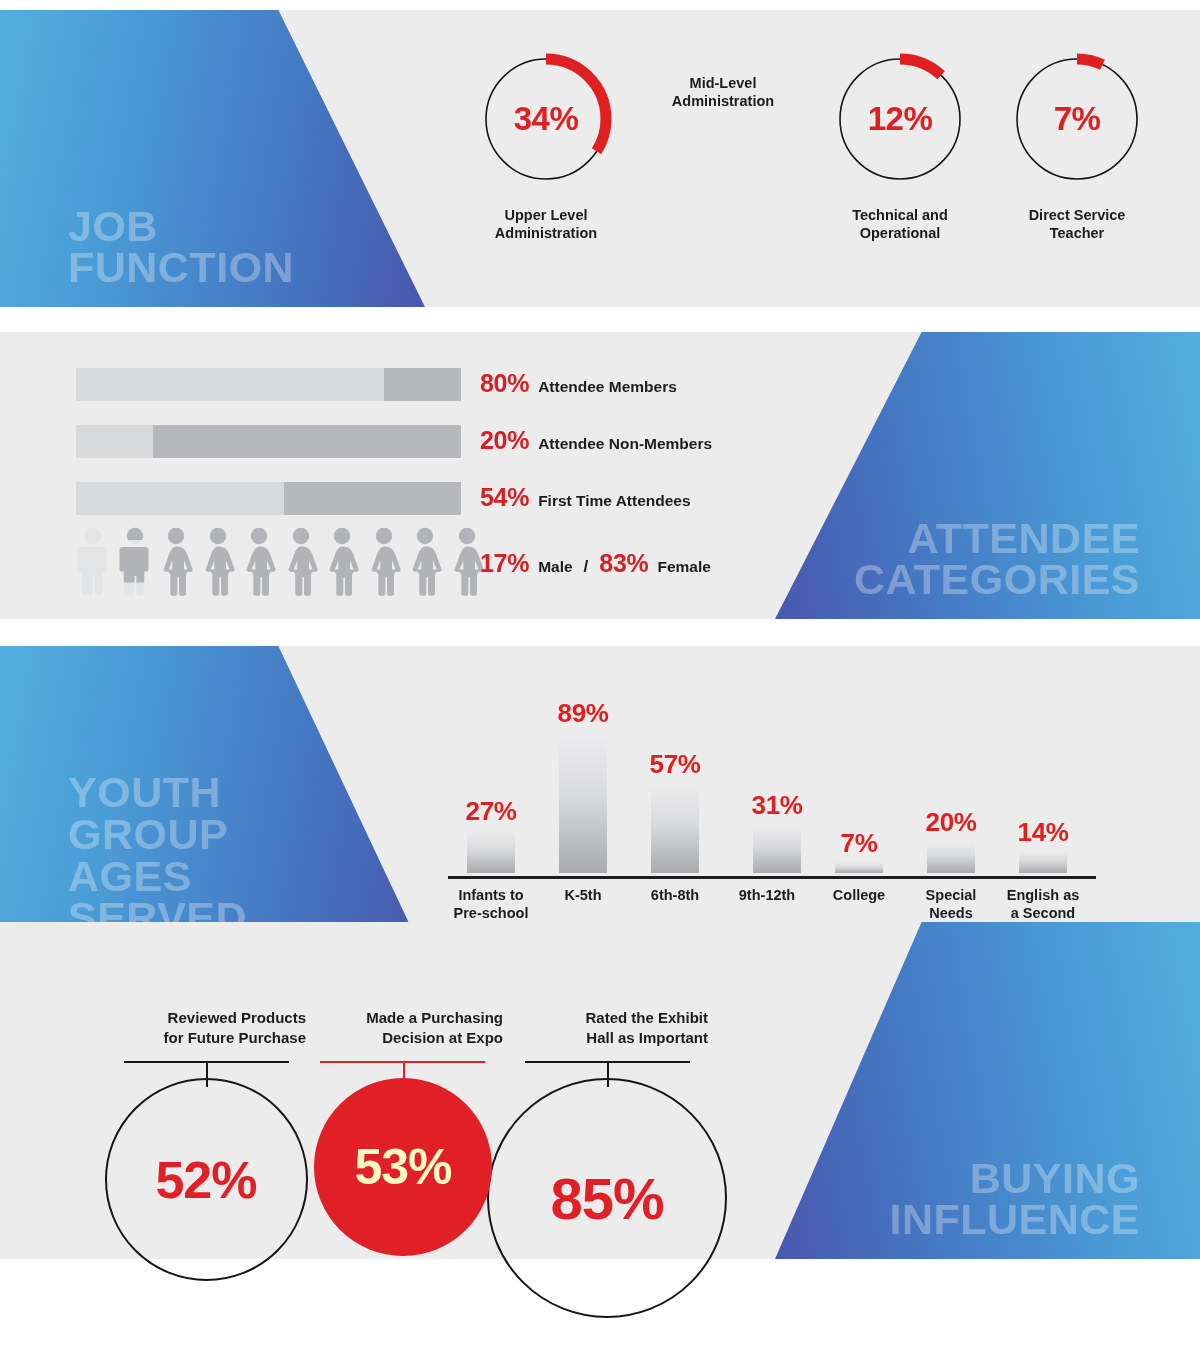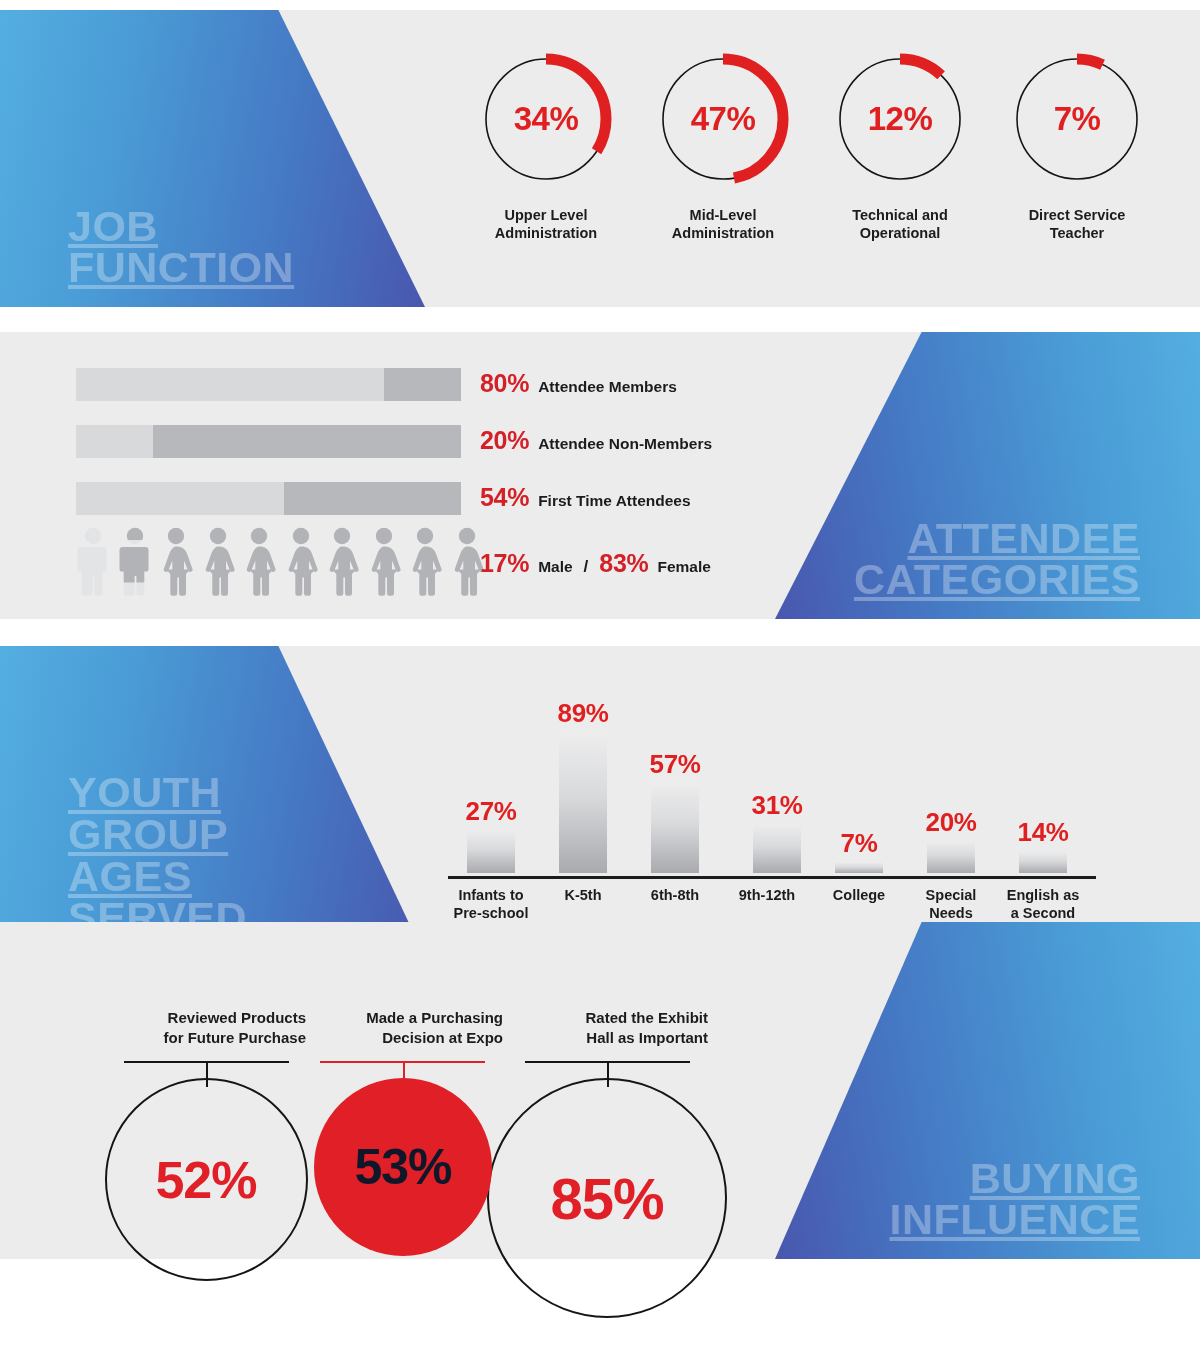--- a/index.html
+++ b/index.html
@@ -40,21 +40,20 @@
   }
   .hdr-title {
     color: rgba(255,255,255,0.30);
     font-weight: 700;
     font-size: 43px;
     line-height: 0.97;
     letter-spacing: 0.5px;
     text-transform: uppercase;
     white-space: pre-line;
     padding-bottom: 18px;
-    text-decoration: underline;
   }
   .hdr-left .hdr-title  { text-align: left;  padding-left: 68px; }
   .hdr-right .hdr-title { text-align: right; padding-right: 60px; }
 
   
   .donuts { position: absolute; left: 425px; top: 0; width: 775px; height: 100%; }
   .donut-item { position: absolute; top: 43px; width: 182px; text-align: center; }
   .donut-wrap { position: relative; width: 132px; height: 132px; margin: 0 auto; }
   .donut-wrap svg { display: block; }
   .donut-val {
@@ -145,27 +144,20 @@
             <svg width="132" height="132" viewBox="0 0 132 132">
               <circle cx="66" cy="66" r="60" fill="none" stroke="#151515" stroke-width="1.6"></circle>
               <circle cx="66" cy="66" r="60" fill="none" stroke="#e02020" stroke-width="11" stroke-linecap="butt" stroke-dasharray="128.18 248.81" transform="rotate(-90 66 66)"></circle>
             </svg>
             <div class="donut-val">34%</div>
           </div>
           <div class="donut-label">Upper Level
 Administration</div>
         </div>
         <div class="donut-item" style="left: 207px;">
-          <div class="donut-wrap">
-            <svg width="132" height="132" viewBox="0 0 132 132">
-              <circle cx="66" cy="66" r="60" fill="none" stroke="#151515" stroke-width="1.6"></circle>
-              <circle cx="66" cy="66" r="60" fill="none" stroke="#e02020" stroke-width="11" stroke-linecap="butt" stroke-dasharray="177.19 199.81" transform="rotate(-90 66 66)"></circle>
-            </svg>
-            <div class="donut-val">47%</div>
-          </div>
           <div class="donut-label">Mid-Level
 Administration</div>
         </div>
         <div class="donut-item" style="left: 384px;">
           <div class="donut-wrap">
             <svg width="132" height="132" viewBox="0 0 132 132">
               <circle cx="66" cy="66" r="60" fill="none" stroke="#151515" stroke-width="1.6"></circle>
               <circle cx="66" cy="66" r="60" fill="none" stroke="#e02020" stroke-width="11" stroke-linecap="butt" stroke-dasharray="45.24 331.75" transform="rotate(-90 66 66)"></circle>
             </svg>
             <div class="donut-val">12%</div>
@@ -442,21 +434,21 @@
         <div class="bi-circle bi-outline" style="width: 203px; height: 203px; left: 104.5px; top: 105px;">
           <span class="bi-pct" style="font-size: 52px; color: rgb(224, 31, 38);">52%</span>
         </div>
       </div>
       <div class="bi-item" style="left: 0px; top: 0px; z-index: 4;">
         <div class="bi-caption" style="left: 303px; top: 35px;">Made a Purchasing
 Decision at Expo</div>
         <div class="bi-hline" style="left: 320px; top: 88px; background: rgb(224, 31, 38);"></div>
         <div class="bi-vline" style="left: 403px; top: 88px; background: rgb(224, 31, 38);"></div>
         <div class="bi-circle bi-solid" style="width: 178px; height: 178px; left: 314px; top: 105px;">
-          <span class="bi-pct" style="font-size: 50px; color: #0f172a; text-align: center;">53%</span>
+          <span class="bi-pct" style="font-size: 50px; color: #fef9c3; text-align: center;">53%</span>
         </div>
       </div>
       <div class="bi-item" style="left: 0px; top: 0px; z-index: 3;">
         <div class="bi-caption" style="left: 508px; top: 35px;">Rated the Exhibit
 Hall as Important</div>
         <div class="bi-hline" style="left: 525px; top: 88px; background: rgb(21, 21, 21);"></div>
         <div class="bi-vline" style="left: 607px; top: 88px; background: rgb(21, 21, 21);"></div>
         <div class="bi-circle bi-outline" style="width: 240px; height: 240px; left: 487px; top: 105px;">
           <span class="bi-pct" style="font-size: 58px; color: rgb(224, 31, 38); text-align: right;">85%</span>
         </div>

